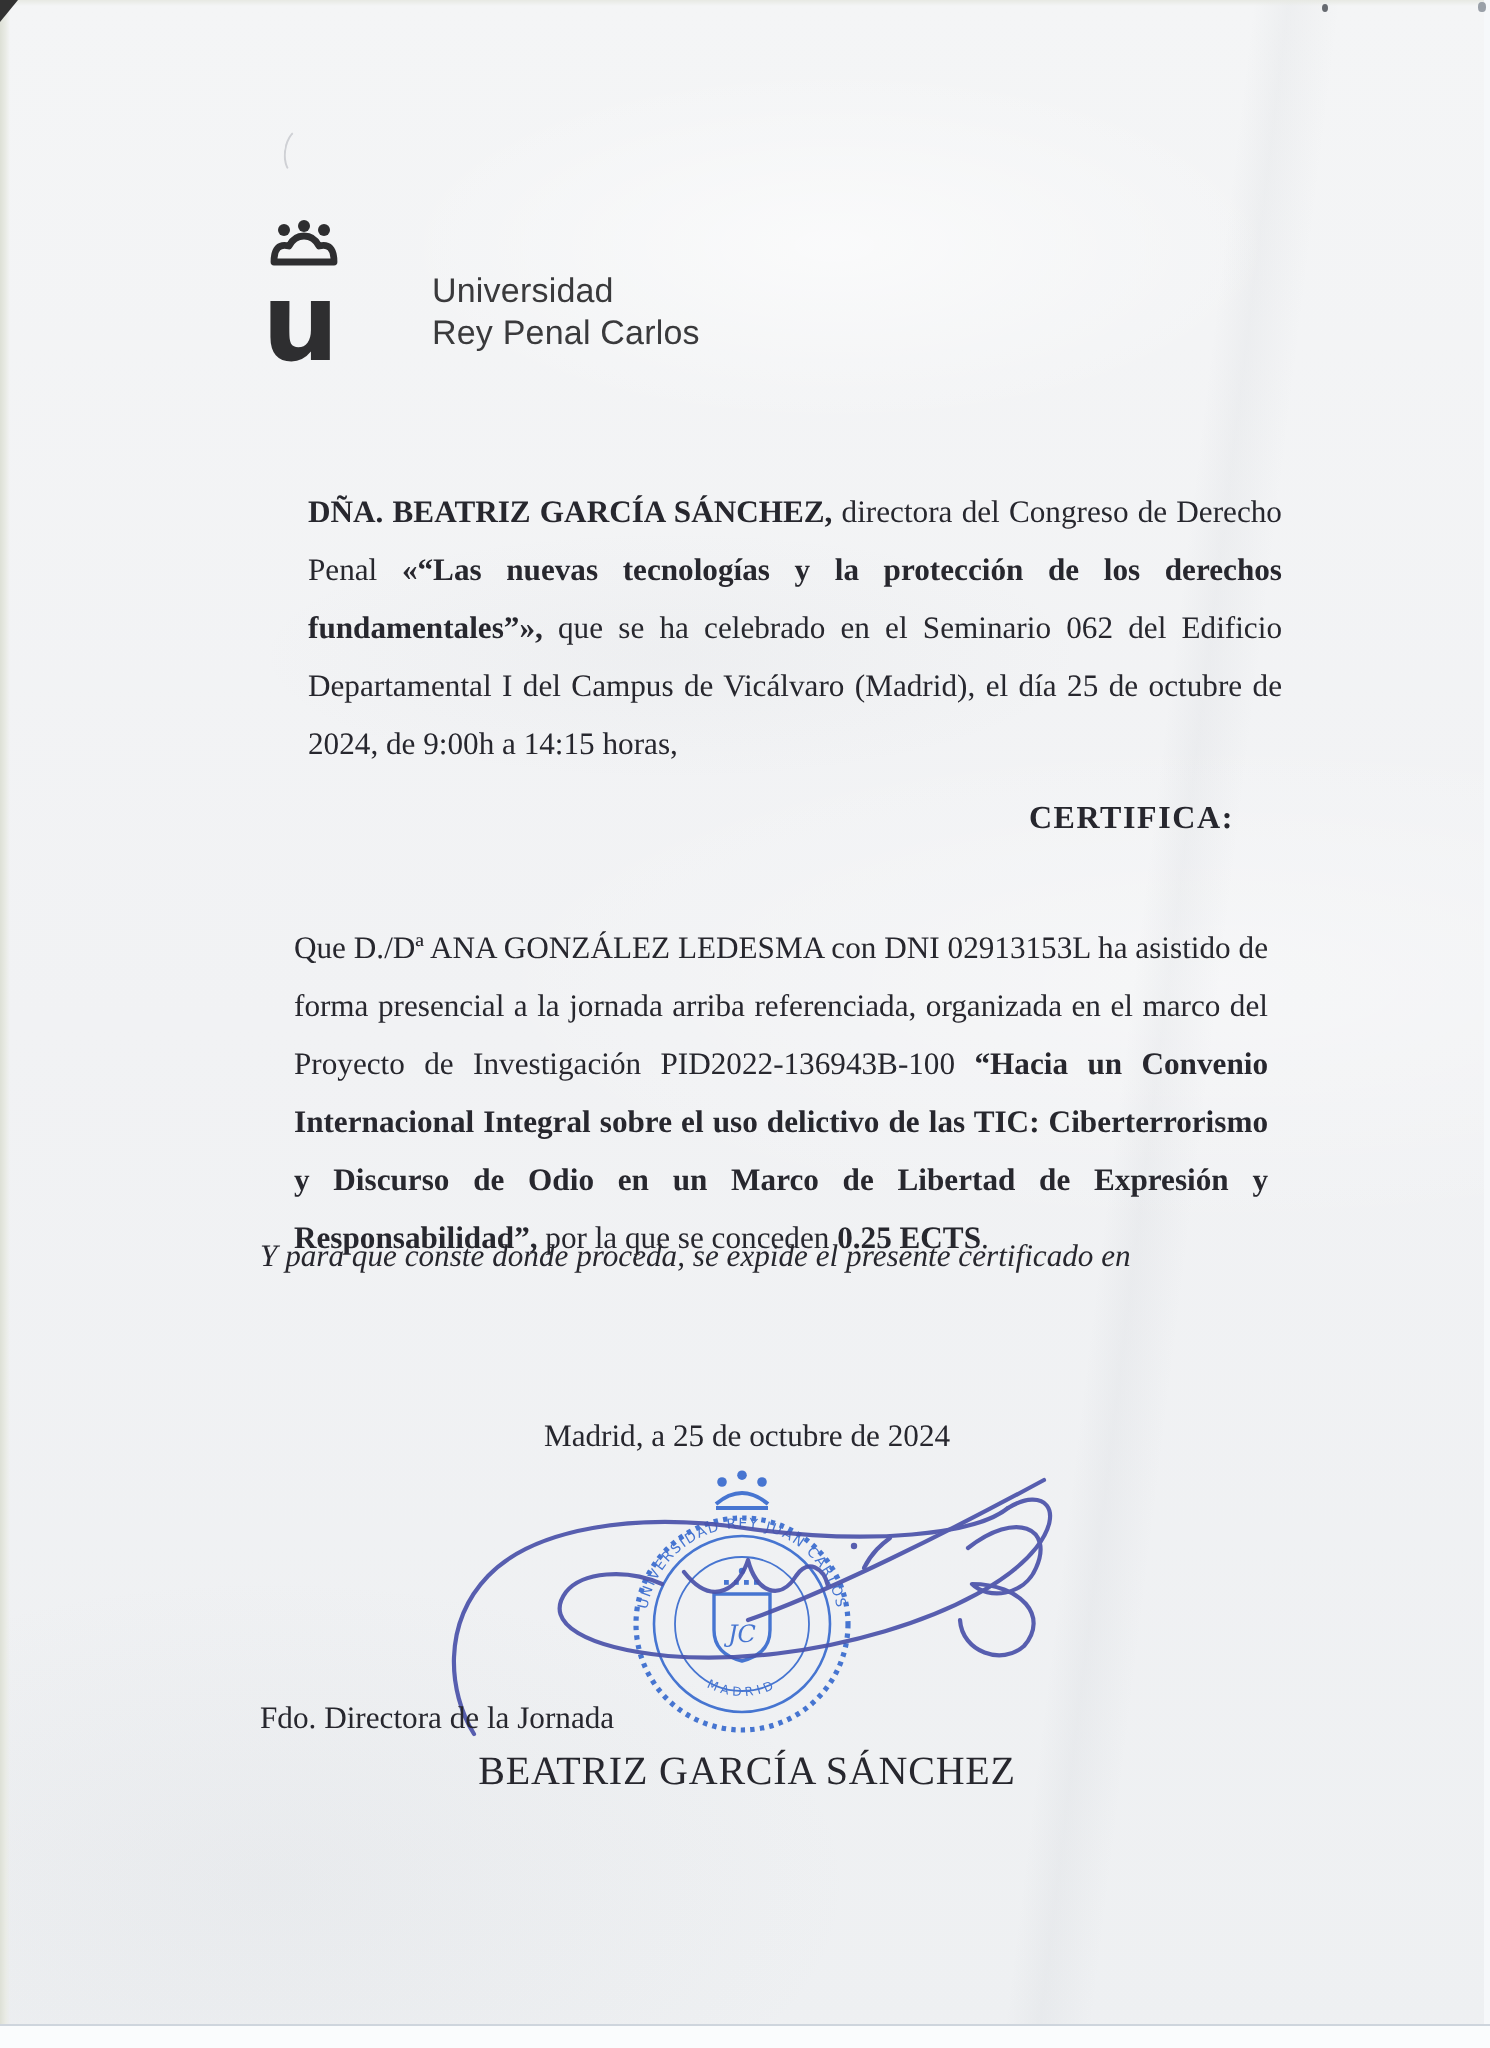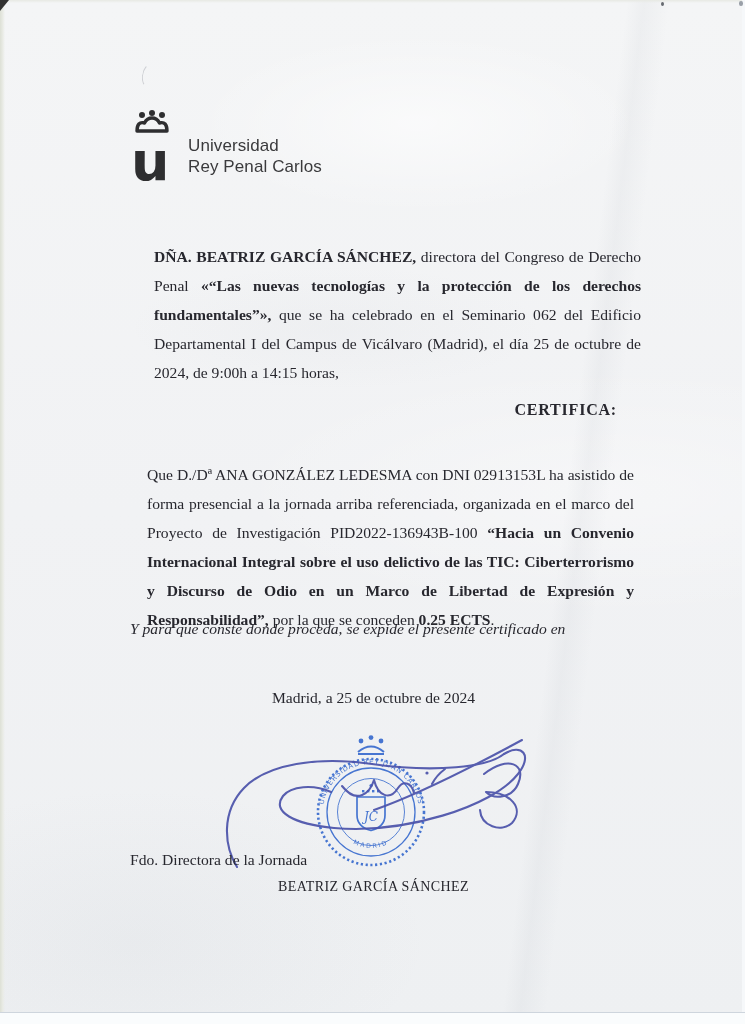--- a/index.html
+++ b/index.html
@@ -34,34 +34,34 @@
   .speck-a { position:absolute; left:661px; top:2px; width:3px; height:4px; background:#666a70; border-radius:50%; }
   .speck-b { position:absolute; left:739px; top:1px; width:4px; height:5px; background:#9aa0a8; border-radius:45%; }
   .arc-artifact { position:absolute; left:142px; top:64px; width:13px; height:22px;
     border:1.5px solid #c3c5ca; border-radius:50%;
     border-right-color:transparent; border-top-color:transparent; border-bottom-color:transparent;
     transform:rotate(8deg); opacity:.75; }
 
   
   .logo-block { position:absolute; left:129px; top:110px; display:flex; gap:13px; }
   .logo-text { font-family:"Liberation Sans", sans-serif; font-size:17px; font-weight:500;
-    color:#3a3a3c; line-height:21px; padding-top:25px; letter-spacing:0.1px; }
+    color:#3a3a3c; line-height:21px; padding-top:25px; letter-spacing:0.1px;margin-left:28px; }
   .logo-mark-letter { font-family:"DejaVu Sans", sans-serif; }
 
   
   .para { position:absolute; left:130px; width:487px; margin:0;
     font-size:15.6px; line-height:29px; color:#27272e; text-align:justify; z-index:5; }
   .para b { font-weight:bold; }
   .intro   { top:242px;margin-left:24px; }
   .certifica { top:395px; text-align:right; font-weight:bold; font-size:16px; letter-spacing:0.8px; }
   .bodytext{ top:460px;margin-left:17px; }
   .closing { top:614px; text-align:left;font-style:italic; }
-  .dateline{ top:683px; text-align:center; }
+  .dateline{ top:704px; text-align:center; }
   .role    { top:845px; text-align:left; }
-  .name    { top:872px; text-align:center; font-size:14px; letter-spacing:0.4px; }
+  .name    { top:872px; text-align:center; font-size:20px; letter-spacing:0.4px; }
 
   .stamp-wrap { position:absolute; left:296px; top:735px; width:150px; height:135px; z-index:3; opacity:.87; }
   .sig-wrap   { position:absolute; left:222px; top:726px; width:320px; height:150px; z-index:4; opacity:.92; }
 </style>
 </head>
 <body>
 
 <div class="paper">
 
   <div class="edge-left"></div>

